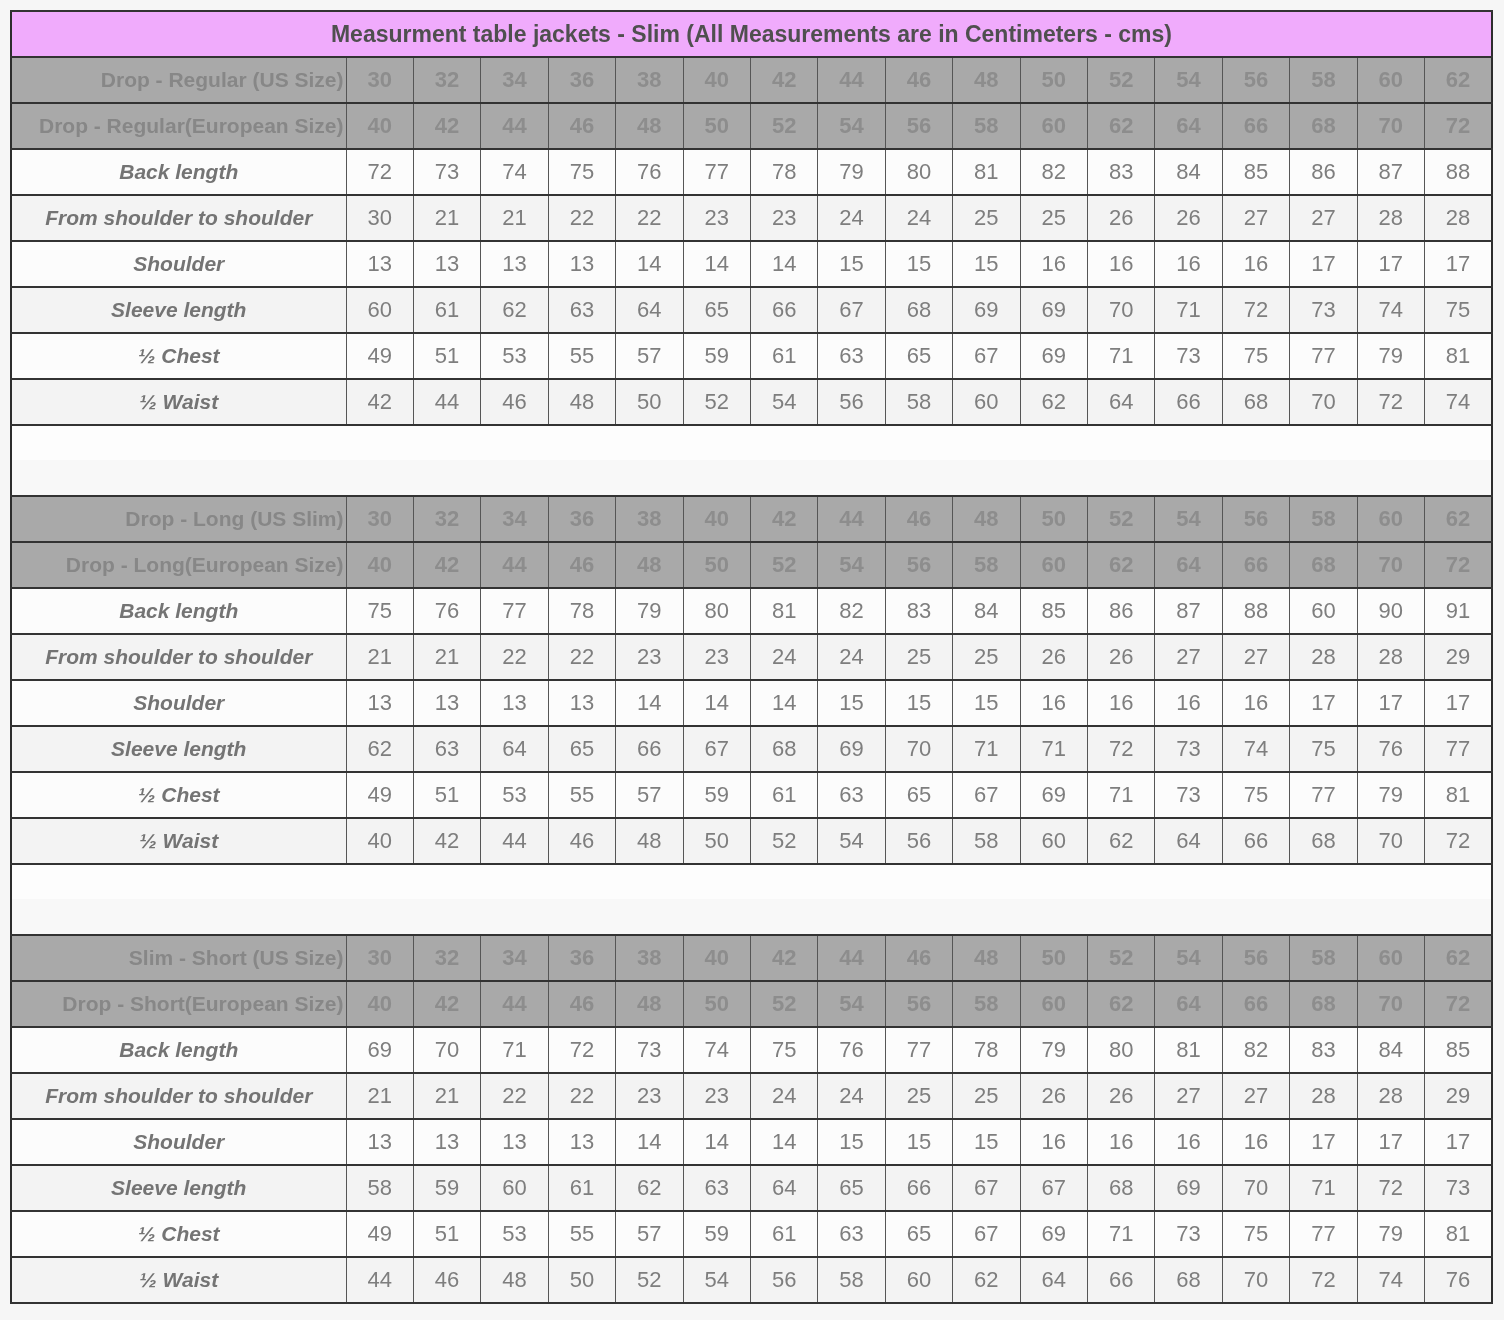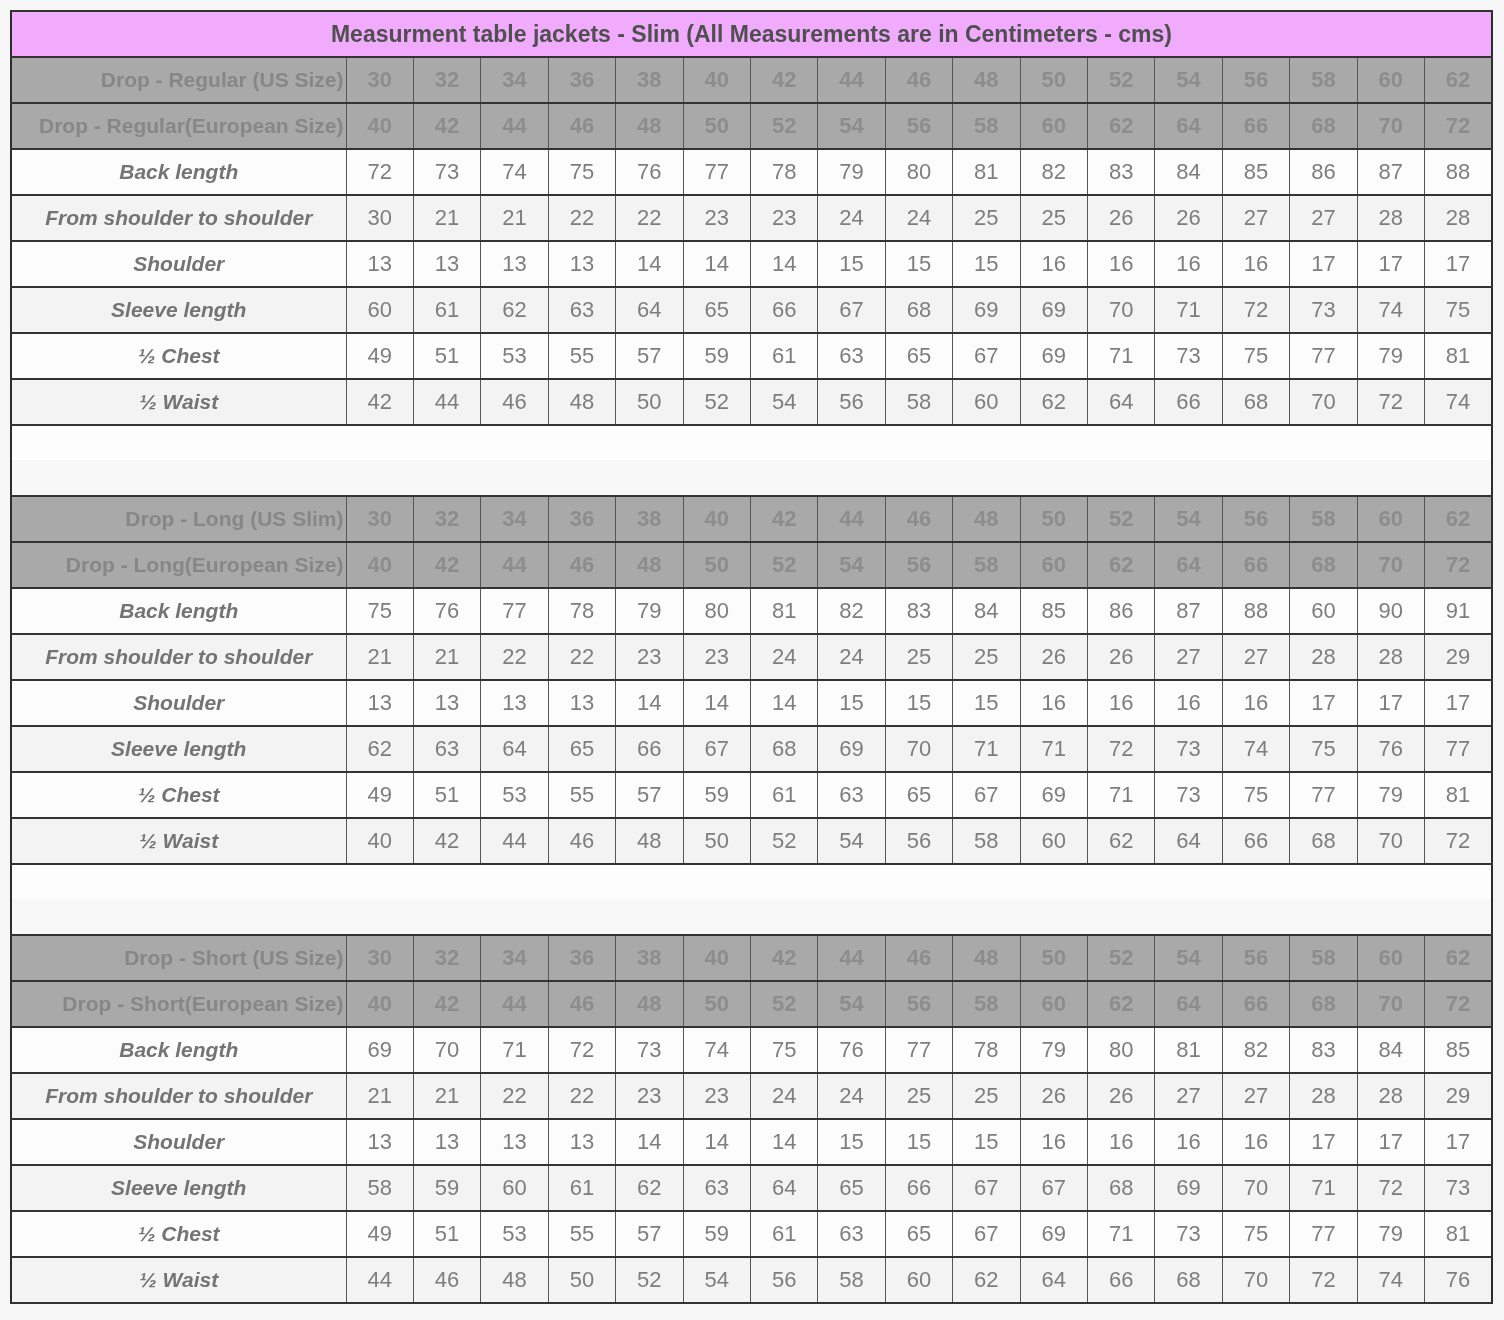--- a/index.html
+++ b/index.html
@@ -422,21 +422,21 @@
         <td>70</td>
         <td>72</td>
       </tr>
       <tr class="spacer-a">
         <td colspan="18"></td>
       </tr>
       <tr class="spacer-b">
         <td colspan="18"></td>
       </tr>
       <tr class="size-row">
-        <th>Drop - Short (US Size)</th>
+        <th>Slim - Short (US Size)</th>
         <td>30</td>
         <td>32</td>
         <td>34</td>
         <td>36</td>
         <td>38</td>
         <td>40</td>
         <td>42</td>
         <td>44</td>
         <td>46</td>
         <td>48</td>

